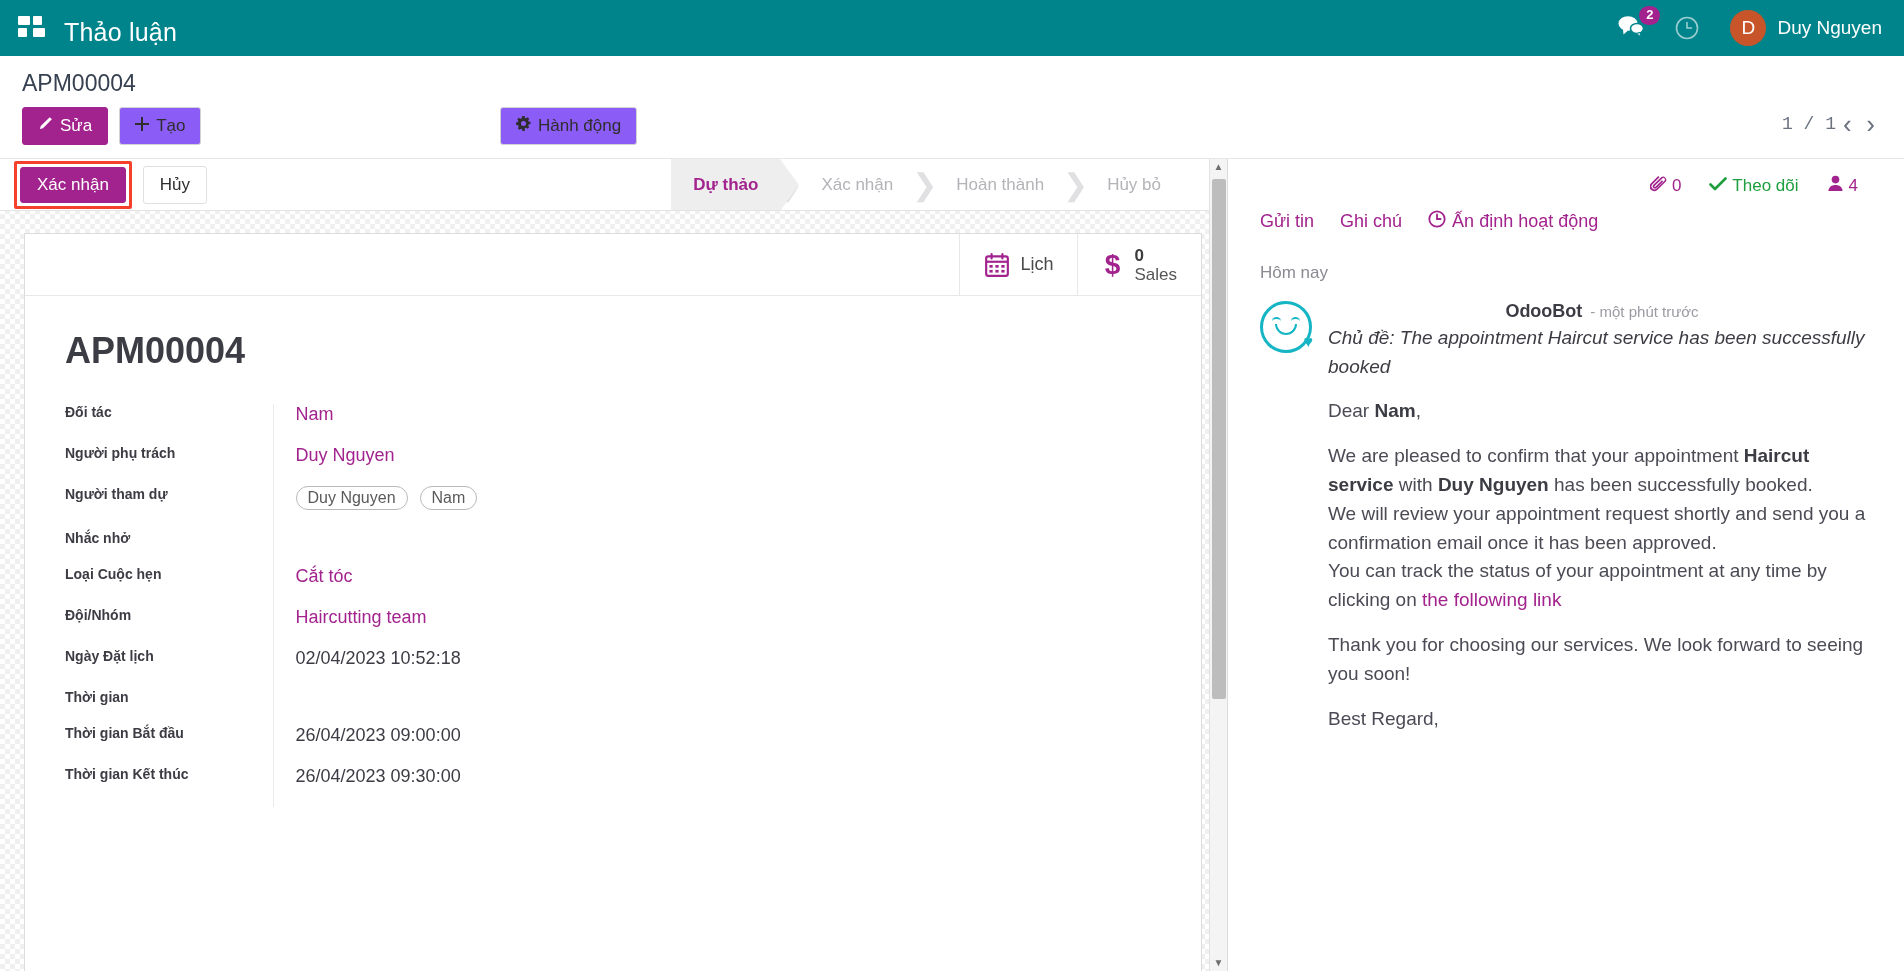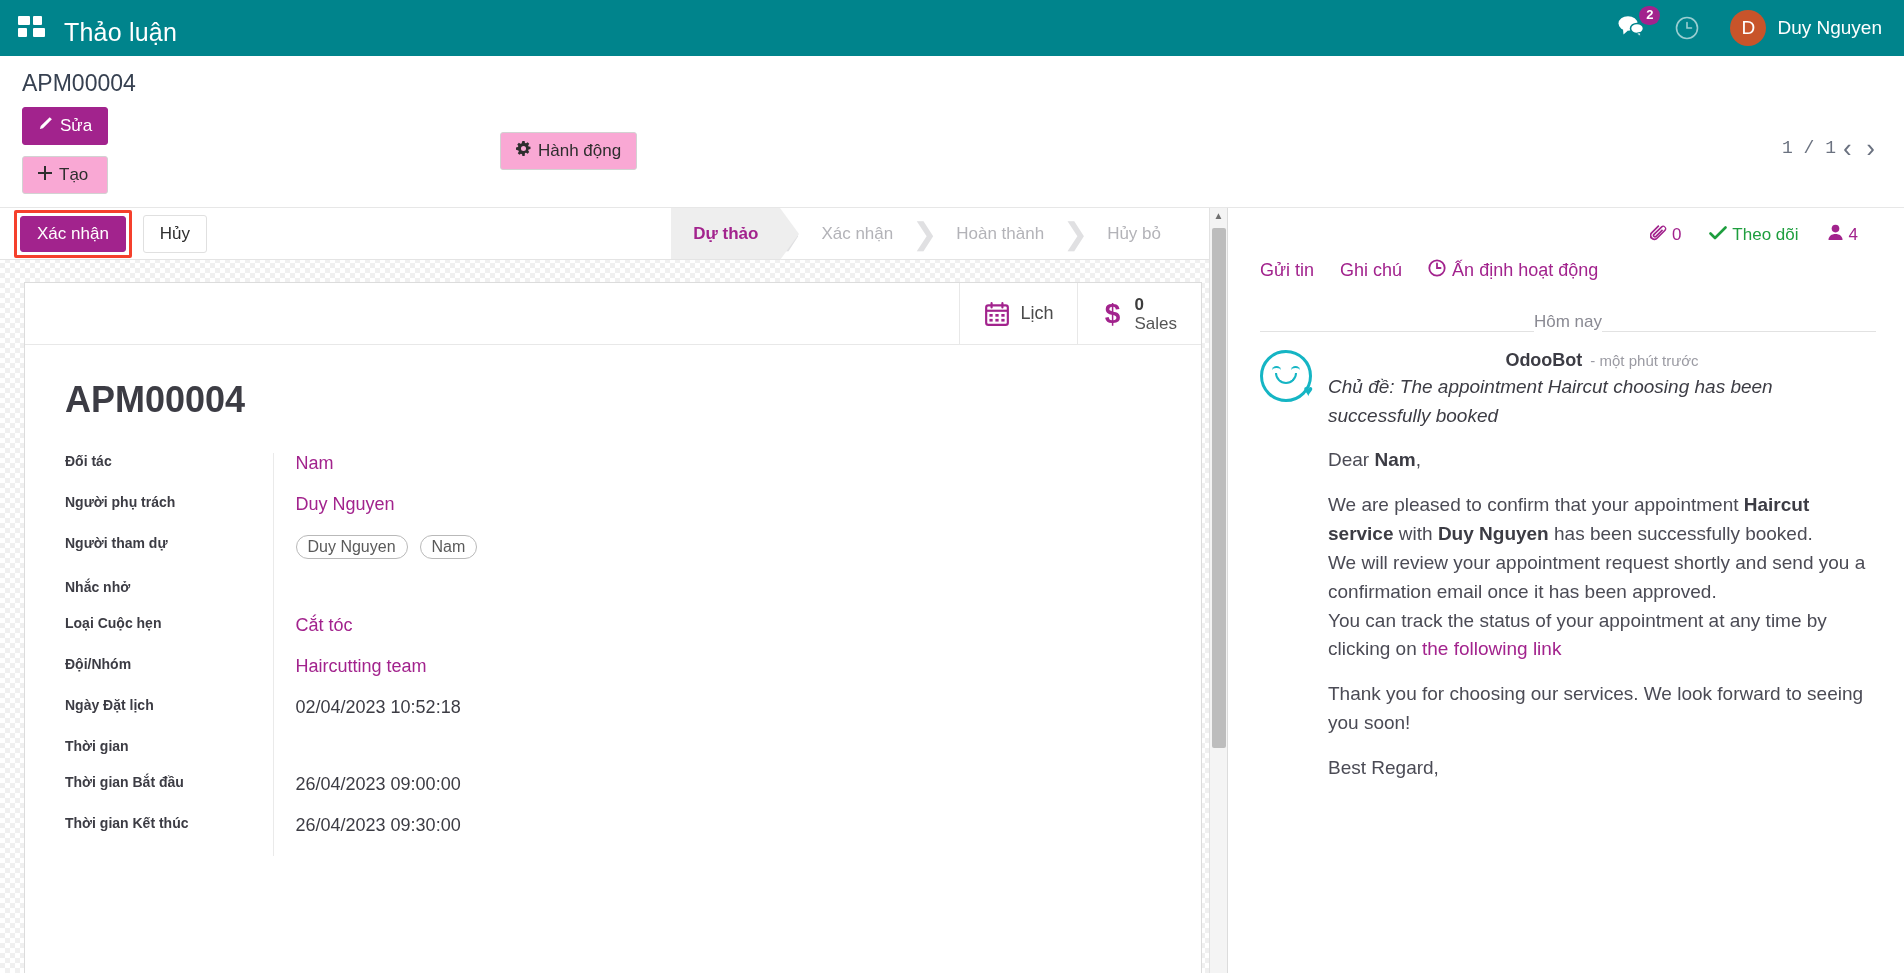--- a/index.html
+++ b/index.html
@@ -68,29 +68,29 @@
   .user-name { font-size: 19px; }
 
   
   .control-panel { background: #fff; padding: 0 22px; border-bottom: 1px solid #e7e7e7; }
   .breadcrumb { font-size: 23px; color: #374151; padding: 14px 0 10px 0; }
   .cp-row { display: flex; align-items: center; padding-bottom: 13px; position: relative; }
   .btn {
     font-family: "Liberation Sans", sans-serif;
     font-size: 17px;
     border: 1px solid #d2d2d2;
-    background: #f9a8d4;
+    background: #8b5cf6;
     color: #2e2e2e;
     border-radius: 3px;
     padding: 7px 15px;
     display: inline-flex; align-items: center; gap: 7px;
     cursor: pointer; line-height: 1.3;
   }
   .btn-primary { background: #a2238d; border-color: #a2238d; color: #fff; }
-  .cp-left { display: flex; gap: 11px; flex-direction: column; }
+  .cp-left { display: flex; gap: 11px; }
   .cp-center { position: absolute; left: 478px; }
   .pager { margin-left: auto; display: flex; align-items: flex-start; gap: 0; color: #6b7280; font-size: 18px; font-family: Liberation Mono, monospace; }
   .pager-btn { cursor: pointer; font-size: 25px; color: #6b7280; line-height: 1; padding: 0 4px; }
 
   
   .body-wrap { display: flex; height: calc(973px - 56px - 105px); background: #fff; }
 
   .left-pane {
     width: 1228px;
     position: relative;
@@ -219,21 +219,21 @@
   
   .chatter { flex: 1; background: #fff; padding: 12px 28px 0 32px; overflow: hidden; position: relative; }
   .chatter-topbar { display: flex; justify-content: flex-end; align-items: center; gap: 28px; padding: 4px 18px 0 0; }
   .ct-item { display: flex; align-items: center; gap: 5px; font-size: 17px; cursor: pointer; }
   .ct-attach { color: #a2238d; }
   .ct-follow { color: #1e9e3e; font-weight: 400; }
   .ct-followers { color: #a2238d; }
   .chatter-actions { display: flex; gap: 26px; padding: 13px 0 16px 0; }
   .ca-btn { color: #a2238d; font-size: 18px; cursor: pointer; display: flex; align-items: center; gap: 6px; }
 
-  .day-divider { display: flex; align-items: flex-end; padding: 14px 0 10px 0; }
+  .day-divider { display: flex; align-items: flex-start; padding: 14px 0 10px 0; flex-direction: column; }
   .day-divider .line { flex: 1; height: 1px; background: #e2e2e2; }
   .day-divider .lbl { font-size: 17px; color: #8a8a93; }
 
   .message { display: flex; gap: 16px; padding-top: 8px; }
   .bot-avatar {
     width: 52px; height: 52px; border-radius: 50%;
     border: 3px solid #15b5c4; flex: none;
     position: relative; background: #fff;
   }
   .bot-avatar .eye { position: absolute; width: 9px; height: 5px; border-top: 2.5px solid #15b5c4; border-radius: 6px 6px 0 0; top: 13px; }
@@ -523,21 +523,21 @@
         <span class="smile"></span>
         <span class="heart">♥</span>
       </div>
 
       <div class="msg-body">
         <div class="msg-head">
           <span class="msg-author">OdooBot</span>
           <span class="msg-time">- một phút trước</span>
         </div>
 
-        <div class="msg-subject">Chủ đề: The appointment Haircut choosing has been successfully booked</div>
+        <div class="msg-subject">Chủ đề: The appointment Haircut service has been successfully booked</div>
 
         <div class="msg-p">
           <span>Dear </span><b>Nam</b><span>,</span>
         </div>
 
         <div class="msg-p">
           <span>We are pleased to confirm that your appointment </span><b>Haircut service</b><span> with </span><b>Duy Nguyen</b><span> has been successfully booked.</span>
         </div>
 
         <div class="msg-p tight">We will review your appointment request shortly and send you a confirmation email once it has been approved.</div>

